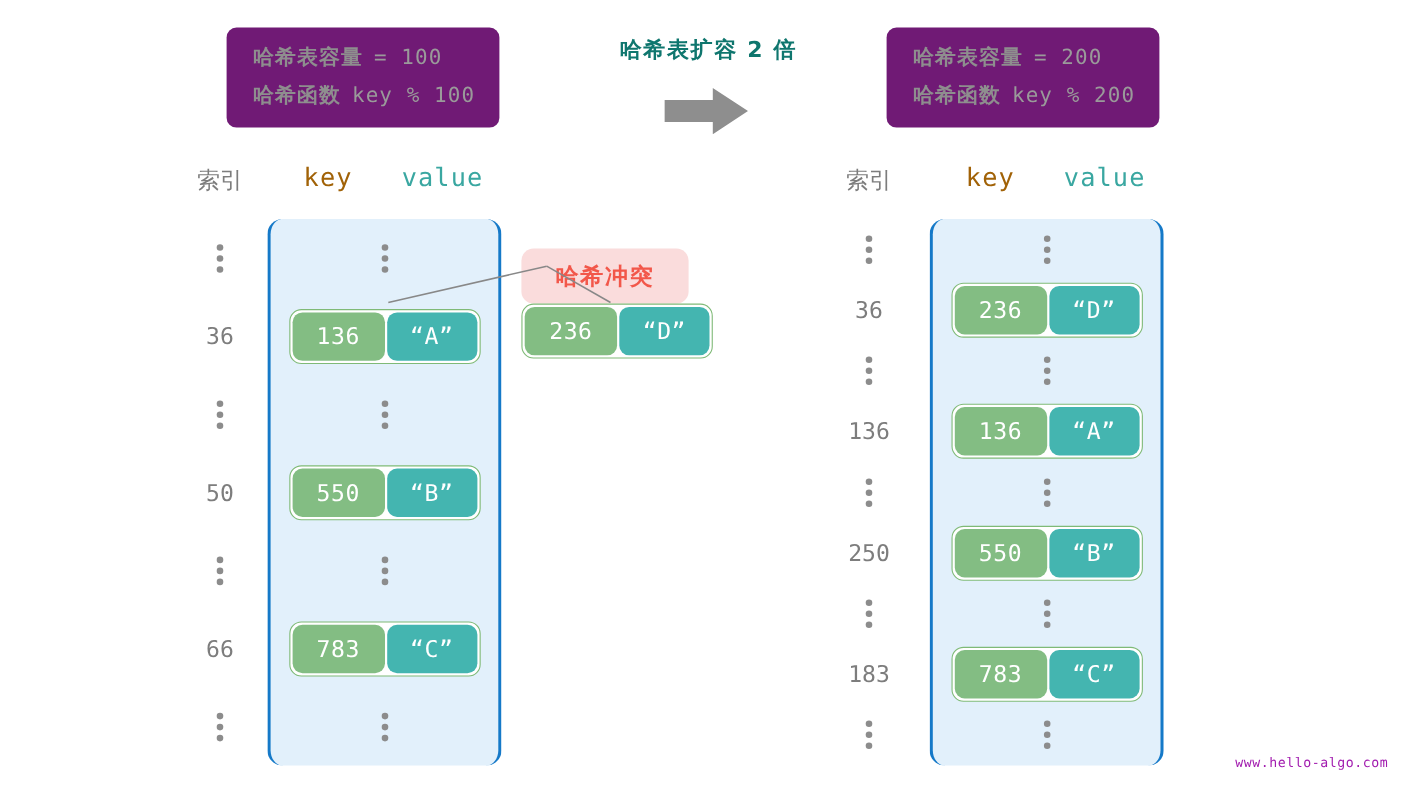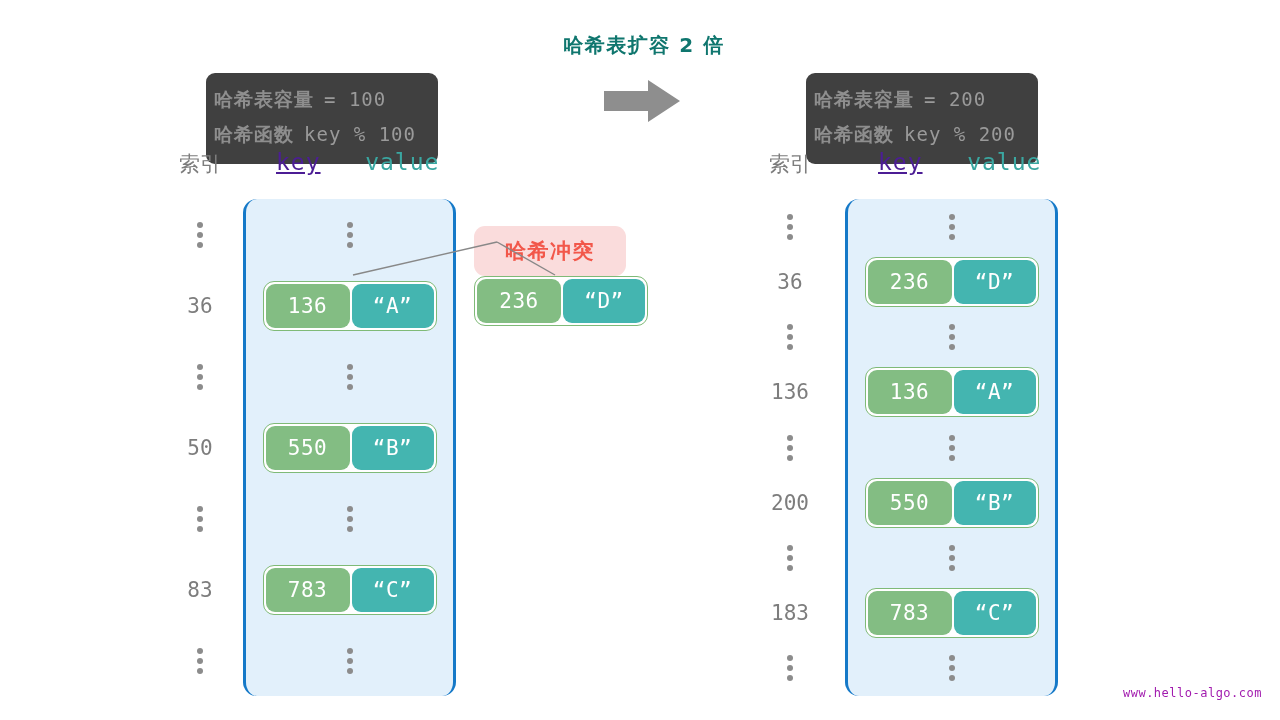--- a/index.html
+++ b/index.html
@@ -7,27 +7,26 @@
     width: 1280px; height: 720px;
     background: #ffffff;
     font-family: "DejaVu Sans", "Liberation Sans", sans-serif;
     overflow: hidden;
   }
   #stage { position: relative; width: 1280px; height: 720px; }
 
   
   .info-box {
     position: absolute;
-    background: #404040;
+    background: #701a75;
     border-radius: 9px;
-    padding: 14px 22px 16px 8px;
+    padding: 14px 22px 16px 24px;
     display: flex;
     flex-direction: column;
     gap: 9px;
-    margin-top: 48px;
   }
   .info-line {
     display: flex;
     align-items: baseline;
     gap: 10px;
     white-space: nowrap;
   }
   .info-label {
     font-size: 19px;
     font-weight: bold;
@@ -65,21 +64,21 @@
     text-align: center;
     width: 70px;
   }
   .kv-head {
     position: absolute;
     font-family: "DejaVu Sans Mono", "Liberation Mono", monospace;
     font-size: 23px;
     letter-spacing: 1px;
     white-space: nowrap;
   }
-  .kv-head .k { color: #4c1d95; text-decoration: underline; }
+  .kv-head .k { color: #a16207; }
   .kv-head .v { color: #3aa7a1; }
 
   
   .bucket {
     position: absolute;
     background: #e2f0fb;
     border-left: 3px solid #1579c8;
     border-right: 3px solid #1579c8;
     border-radius: 14px;
   }
@@ -276,21 +275,21 @@
         </div>
       </div>
       <div class="idx" style="left: 165px; top: 431.5px; height: 32px;">50</div>
       <div class="idx" style="left: 165px; top: 502.5px; height: 32px;">
         <div class="dots">
           <i></i>
           <i></i>
           <i></i>
         </div>
       </div>
-      <div class="idx" style="left: 165px; top: 573.5px; height: 32px;">83</div>
+      <div class="idx" style="left: 165px; top: 573.5px; height: 32px;">66</div>
       <div class="idx" style="left: 165px; top: 644.5px; height: 32px;">
         <div class="dots">
           <i></i>
           <i></i>
           <i></i>
         </div>
       </div>
     </div>
 
   <div id="collision-badge">哈希冲突</div>
@@ -390,21 +389,21 @@
         </div>
       </div>
       <div class="idx" style="left: 755px; top: 376.278px; height: 32px;">136</div>
       <div class="idx" style="left: 755px; top: 431.5px; height: 32px;">
         <div class="dots">
           <i></i>
           <i></i>
           <i></i>
         </div>
       </div>
-      <div class="idx" style="left: 755px; top: 486.722px; height: 32px;">200</div>
+      <div class="idx" style="left: 755px; top: 486.722px; height: 32px;">250</div>
       <div class="idx" style="left: 755px; top: 541.944px; height: 32px;">
         <div class="dots">
           <i></i>
           <i></i>
           <i></i>
         </div>
       </div>
       <div class="idx" style="left: 755px; top: 597.167px; height: 32px;">183</div>
       <div class="idx" style="left: 755px; top: 652.389px; height: 32px;">
         <div class="dots">

